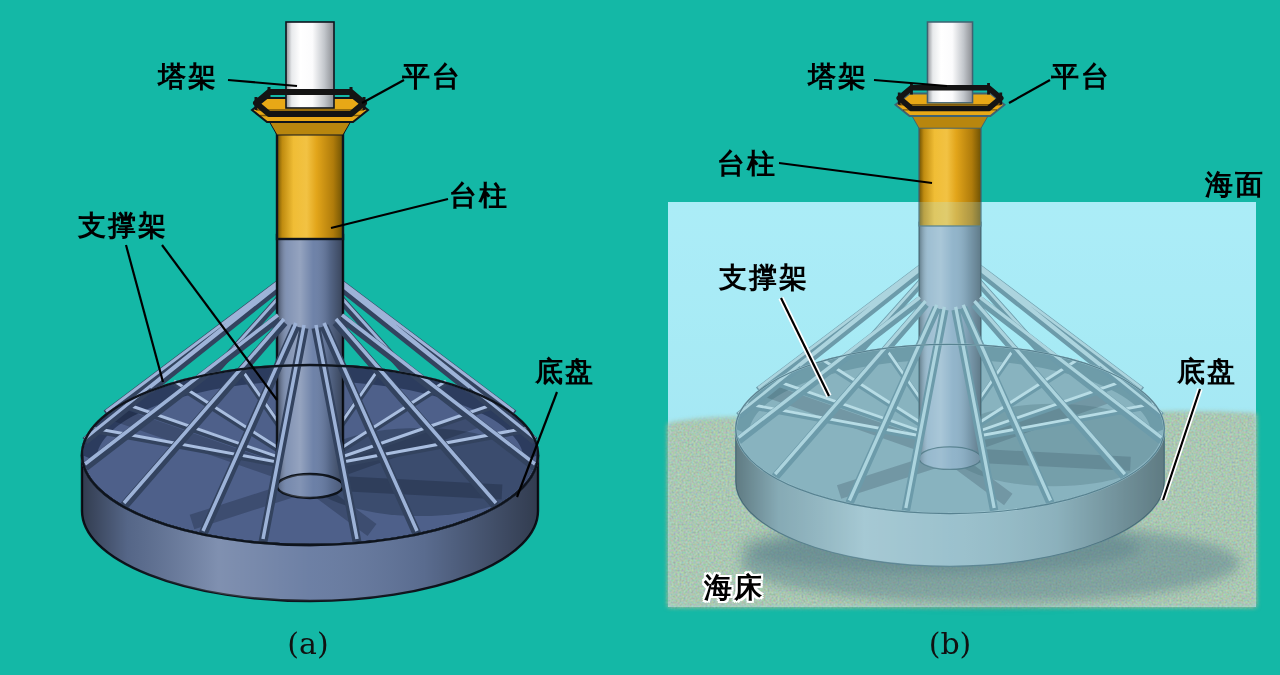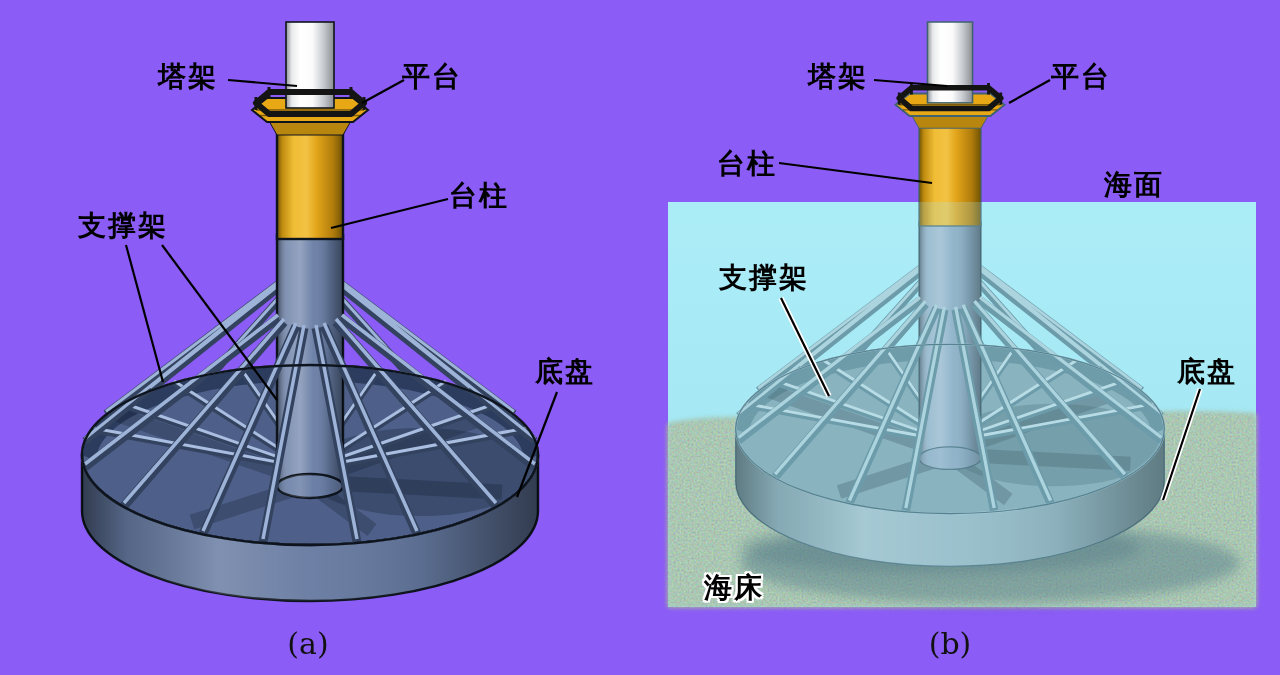--- a/index.html
+++ b/index.html
@@ -1,17 +1,17 @@
 <!DOCTYPE html>
 <html><head>
 <meta charset="utf-8">
 <style>
   html,body{margin:0;padding:0;background:#ffffff;}
   .stage{
-    position:relative;width:1280px;height:675px;background:#8b5cf6;overflow:hidden;
+    position:relative;width:1280px;height:675px;background:#14b8a6;overflow:hidden;
     font-family:"Liberation Sans",sans-serif;
   }
   .stage svg{position:absolute;left:0;top:0;}
   .lbl{
     position:absolute;color:#000;font-size:28px;font-weight:600;letter-spacing:2px;
     font-family:"Liberation Sans",sans-serif;white-space:nowrap;line-height:1.1;
     user-select:none;
   }
   .lbl.outlined{
     text-shadow:-2px -2px 0 #fff,2px -2px 0 #fff,-2px 2px 0 #fff,2px 2px 0 #fff,
@@ -174,19 +174,19 @@
   <div class="lbl" style="left:158px;top:62px">塔架</div>
   <div class="lbl" style="left:402px;top:62px">平台</div>
   <div class="lbl" style="left:78px;top:211px">支撑架</div>
   <div class="lbl" style="left:449px;top:181px">台柱</div>
   <div class="lbl" style="left:535px;top:357px">底盘</div>
   <div class="caption" style="left:308px;top:626px">(a)</div>
 
   <div class="lbl" style="left:808px;top:62px">塔架</div>
   <div class="lbl" style="left:1051px;top:62px">平台</div>
   <div class="lbl" style="left:717px;top:149px">台柱</div>
-  <div class="lbl" style="left:1104px;top:170px">海面</div>
+  <div class="lbl" style="left:1205px;top:170px">海面</div>
   <div class="lbl" style="left:719px;top:263px">支撑架</div>
   <div class="lbl" style="left:1177px;top:357px">底盘</div>
   <div class="lbl outlined" style="left:704px;top:573px">海床</div>
   <div class="caption" style="left:950px;top:626px">(b)</div>
 
 </div>
 
 </body></html>

